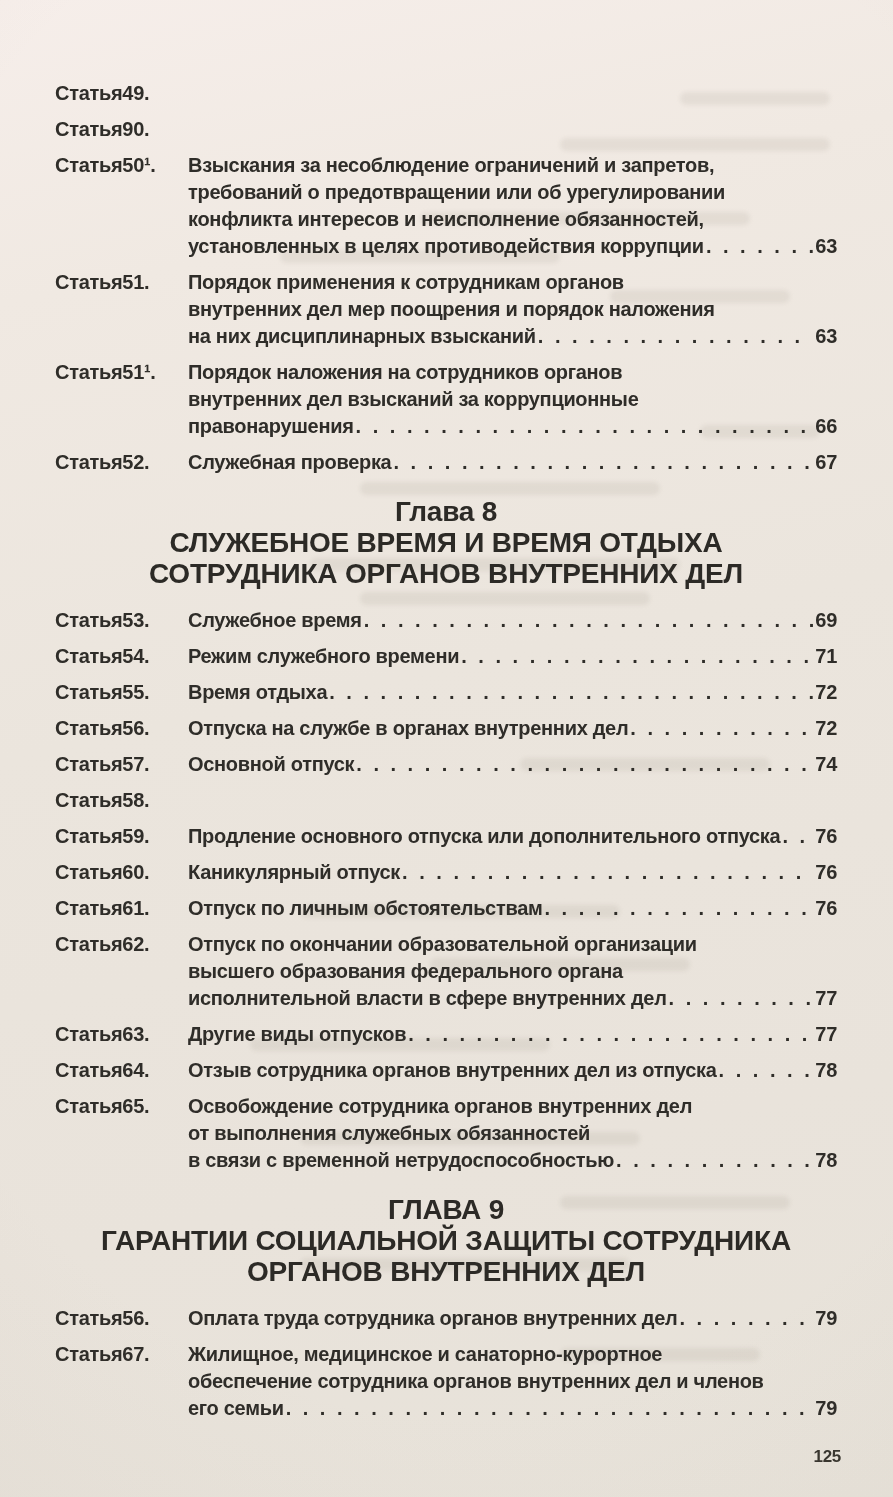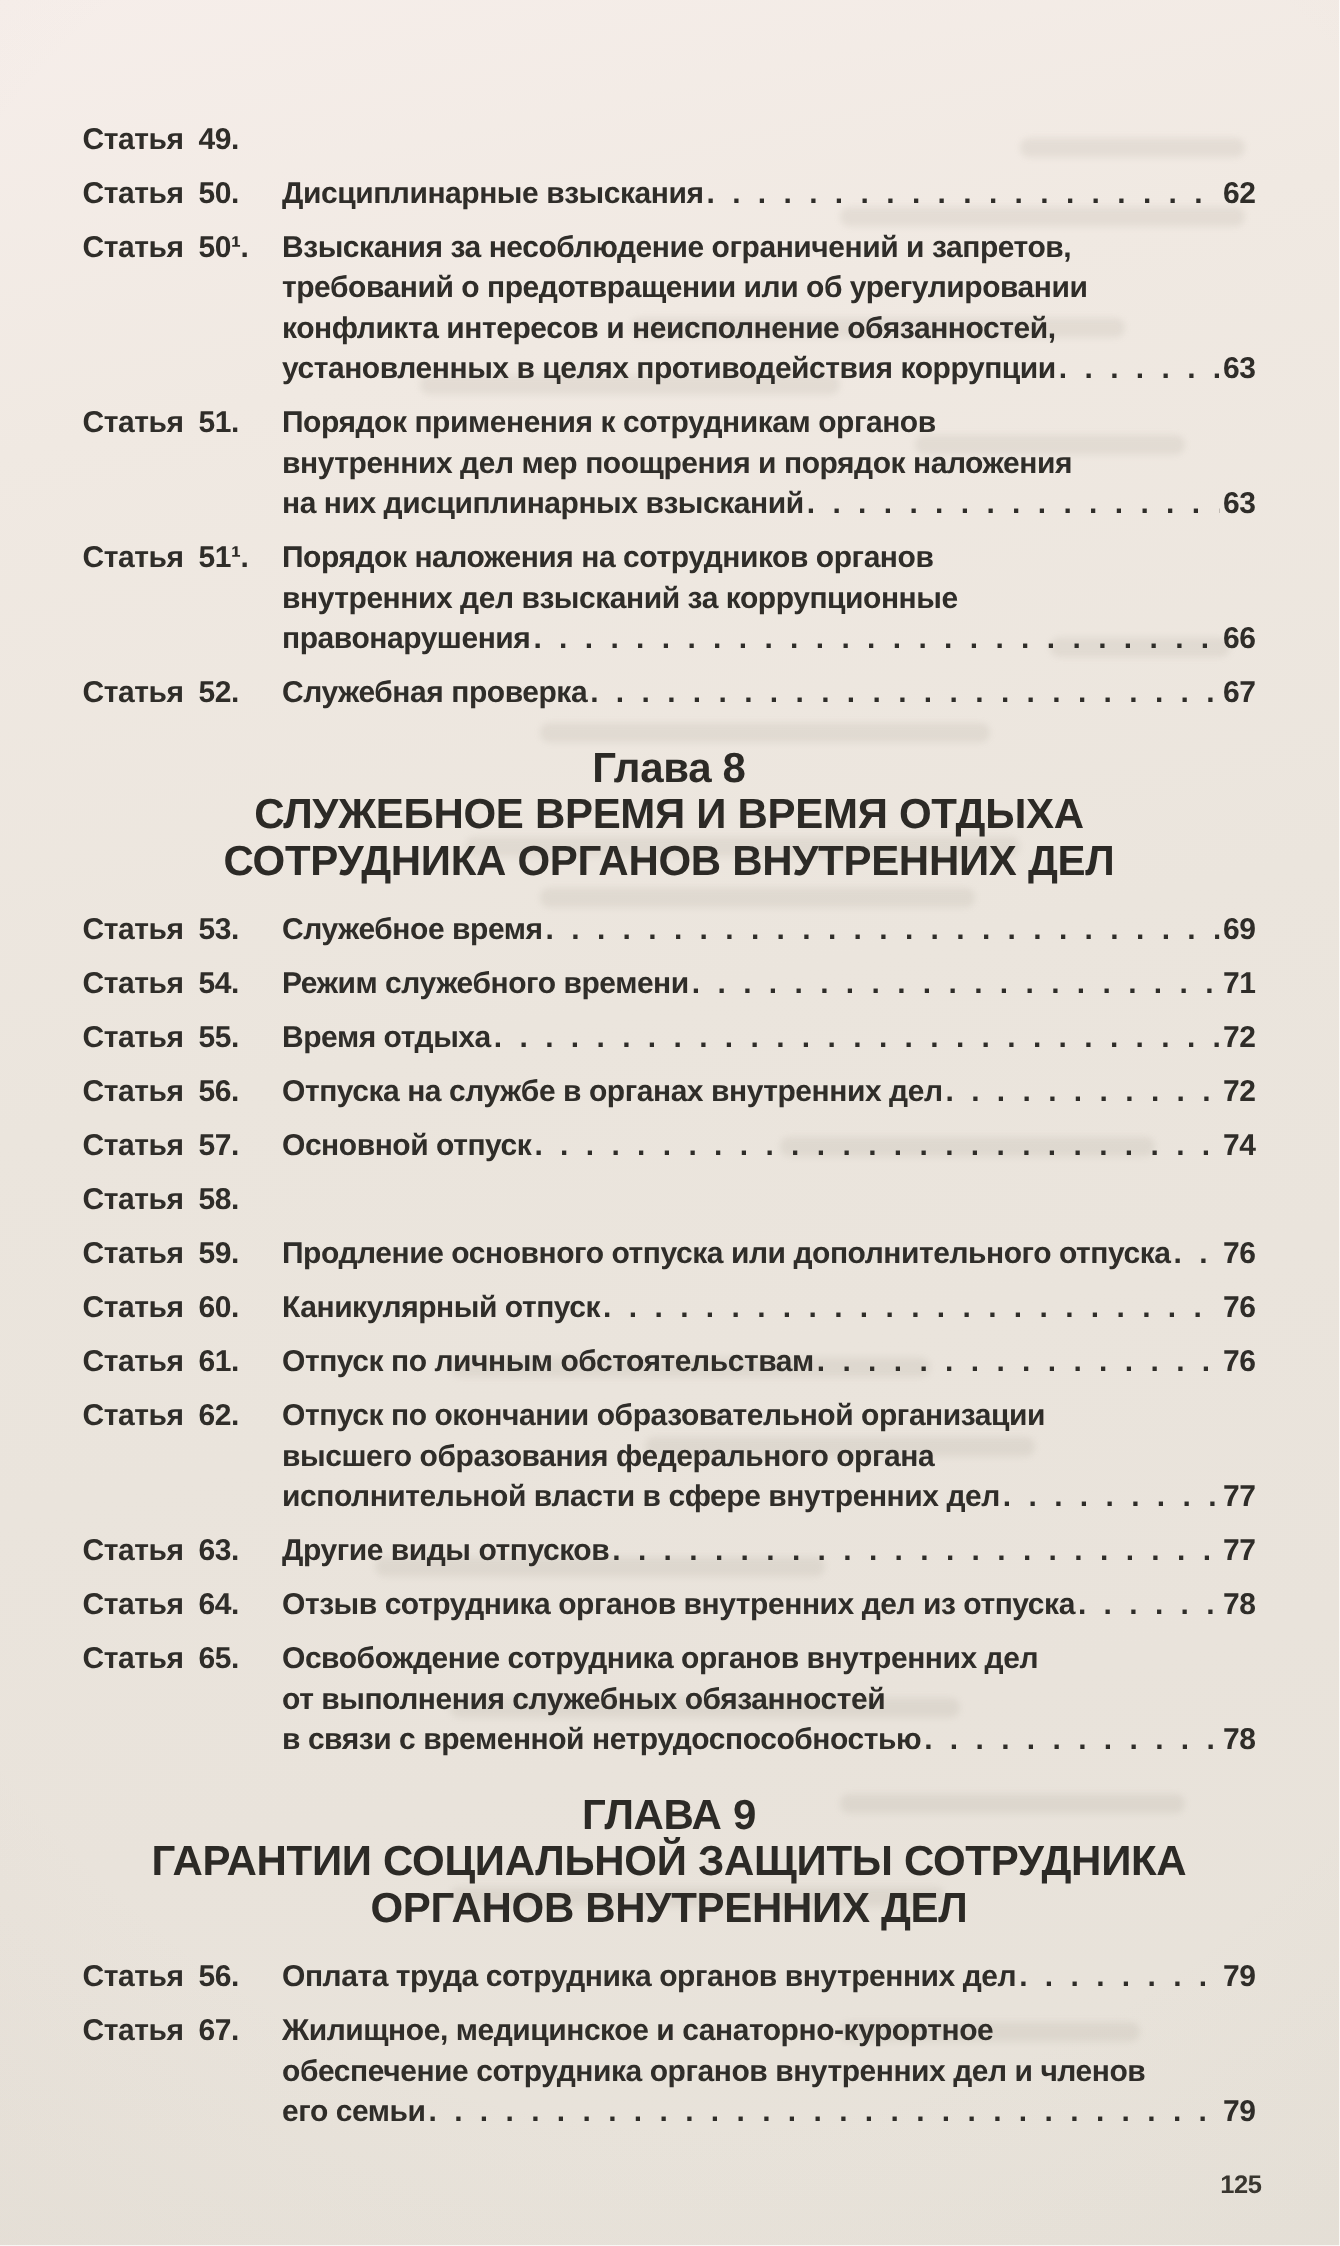--- a/index.html
+++ b/index.html
@@ -35,21 +35,21 @@
   .entry {
     display:flex;
     align-items:flex-start;
     margin-bottom:9px;
     font-size:20px;
     font-weight:700;
     letter-spacing:-0.3px;
     line-height:27px;
   }
   .entry-label { flex:0 0 133px; display:flex; }
-  .entry-label .num { margin-left:10px; }
+  .entry-label .num { }
 
   .entry-content { flex:1; min-width:0; }
   .line { white-space:nowrap; overflow:hidden; }
   .line-last { display:flex; align-items:baseline; }
   .line-last .t { white-space:nowrap; }
   .fill {
     flex:1 1 auto;
     overflow:hidden;
     white-space:nowrap;
     margin:0 2px;
@@ -108,28 +108,21 @@
   <div class="content">
       <div class="entry">
         <div class="entry-label">
           <span class="word">Статья</span>
           <span class="num">49.</span>
         </div>
       </div>
       <div class="entry">
         <div class="entry-label">
           <span class="word">Статья</span>
-          <span class="num">50.</span>
-        </div>
-        <div class="entry-content">
-          <div class="line-last">
-            <span class="t">Дисциплинарные взыскания</span>
-            <span class="fill"></span>
-            <span class="pageno">62</span>
-          </div>
+          <span class="num">90.</span>
         </div>
       </div>
       <div class="entry">
         <div class="entry-label">
           <span class="word">Статья</span>
           <span class="num">50¹.</span>
         </div>
         <div class="entry-content">
           <div class="line">Взыскания за несоблюдение ограничений и запретов,</div>
           <div class="line">требований о предотвращении или об урегулировании</div>

